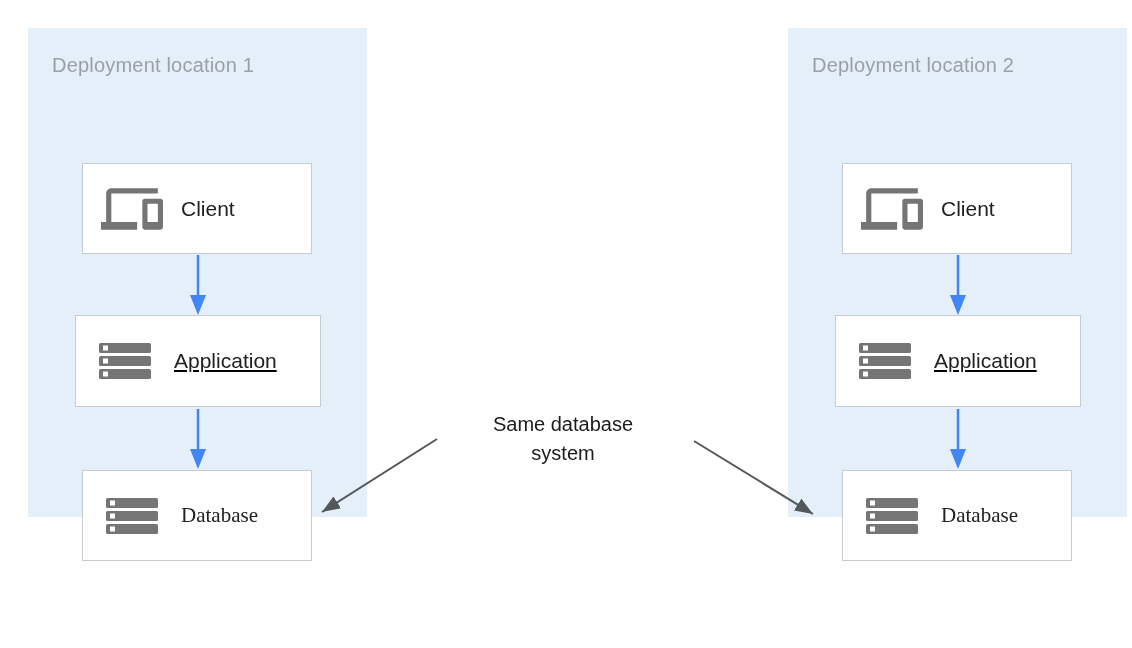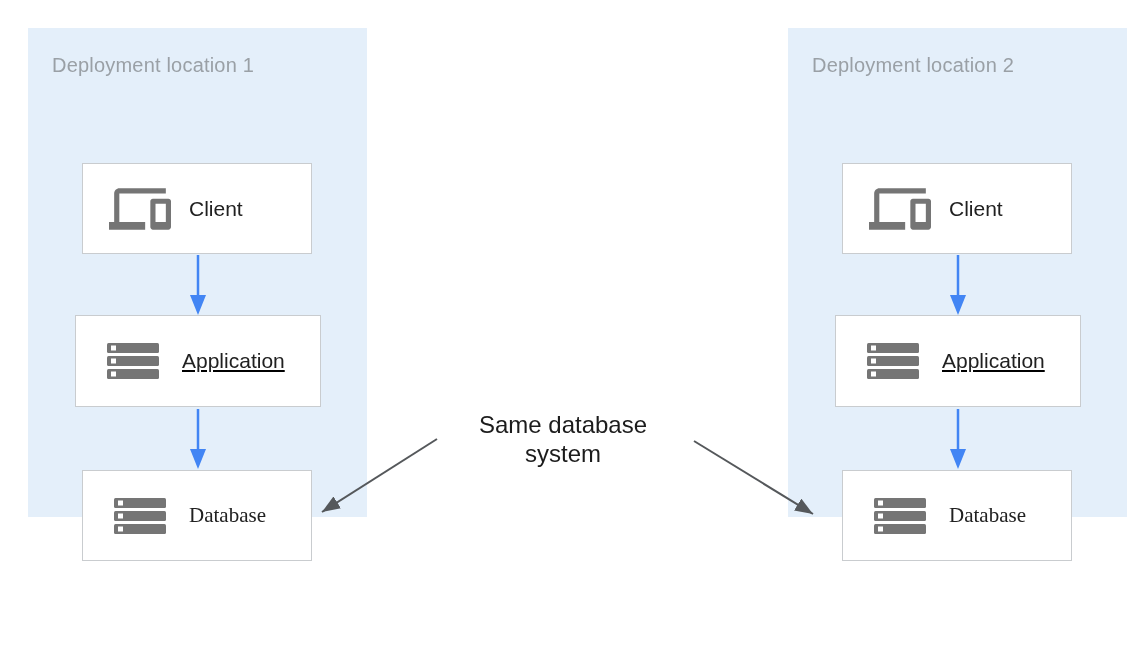--- a/index.html
+++ b/index.html
@@ -29,21 +29,21 @@
     letter-spacing: 0.2px;
     white-space: nowrap;
   }
   .node {
     position: absolute;
     background: #ffffff;
     border: 1px solid #C9CCCF;
     box-sizing: border-box;
     display: flex;
     align-items: center;
-    padding-left: 26px;
+    padding-left: 18px;
   }
   .n-client { left: 54px; top: 135px; width: 230px; height: 91px; }
   .n-app    { left: 47px; top: 287px; width: 246px; height: 92px; text-decoration: underline; }
   .n-db     { left: 54px; top: 442px; width: 230px; height: 91px; font-family: Liberation Serif, serif; }
   .icon-wrap {
     width: 62px;
     display: flex;
     align-items: center;
     justify-content: center;
     flex: 0 0 62px;
@@ -61,21 +61,21 @@
     height: 60px;
   }
   .fa1 { top: 227px; }
   .fa2 { top: 381px; }
   .annotation {
     position: absolute;
     left: 438px;
     top: 410px;
     width: 250px;
     text-align: center;
-    font-size: 24px;
+    font-size: 20px;
     line-height: 29px;
     color: #1c1c1c;
     white-space: pre-line;
   }
   .overlay {
     position: absolute;
     left: 0; top: 0;
     width: 1132px;
     height: 648px;
     pointer-events: none;

